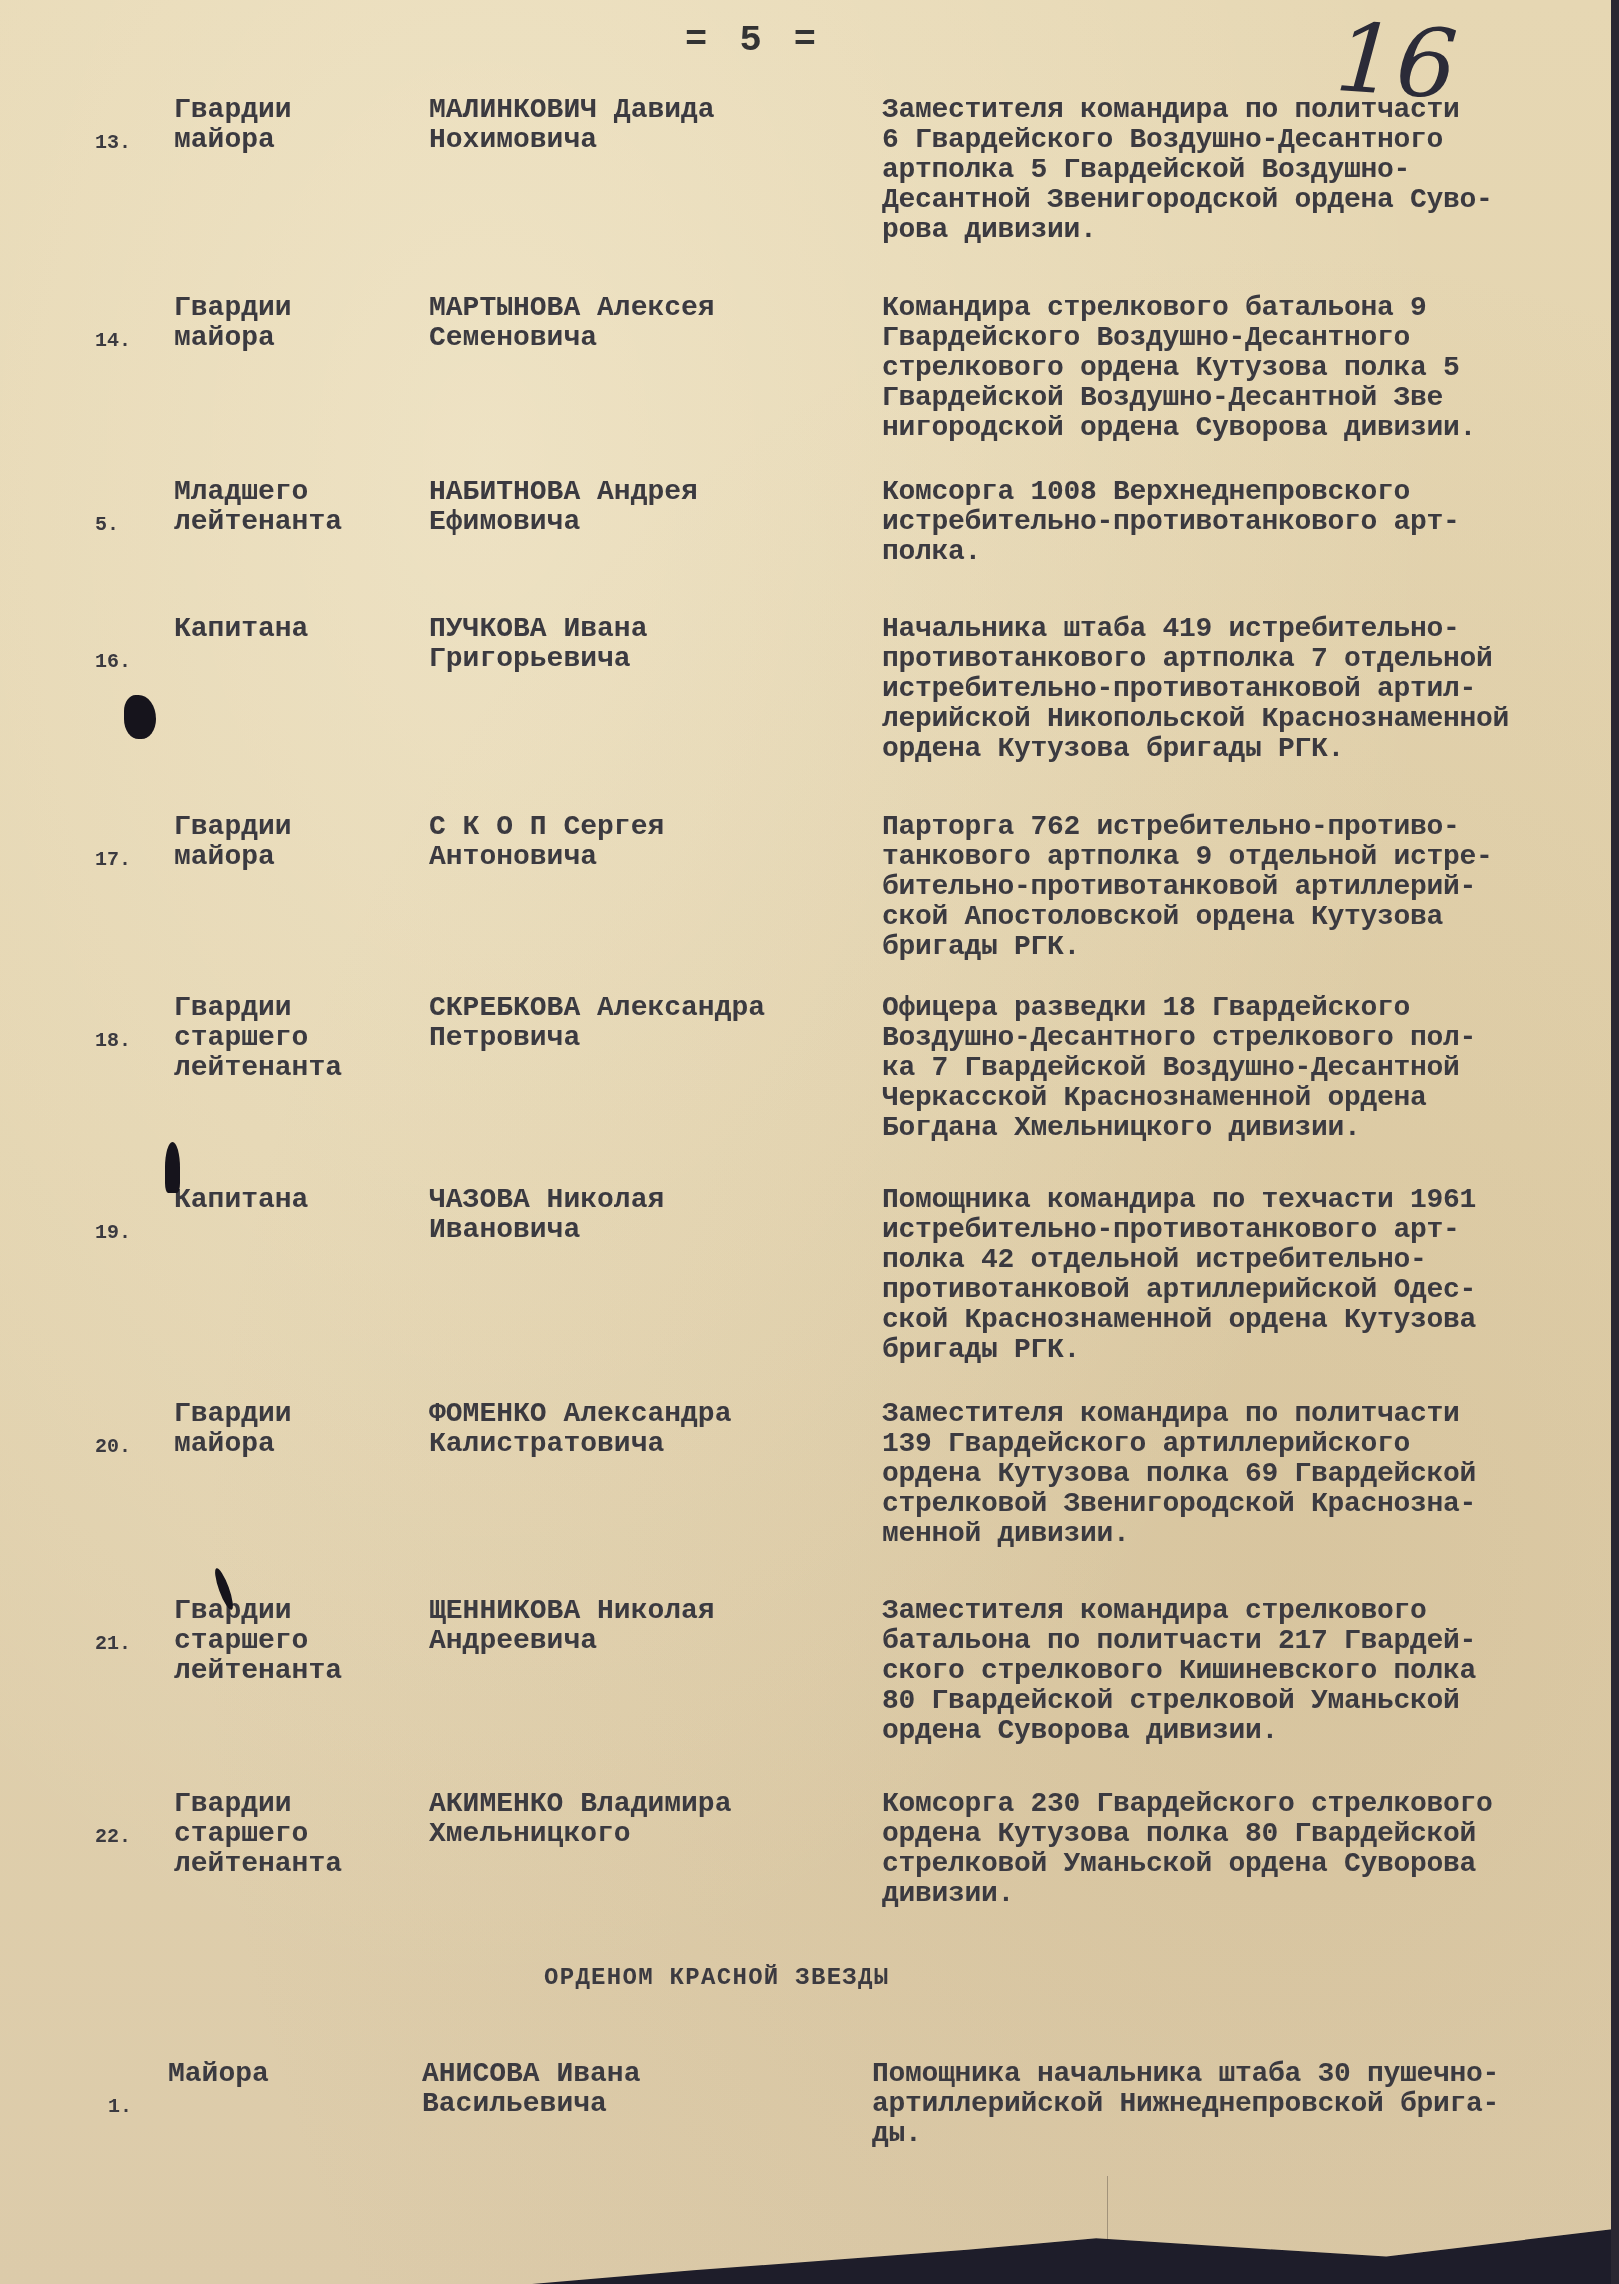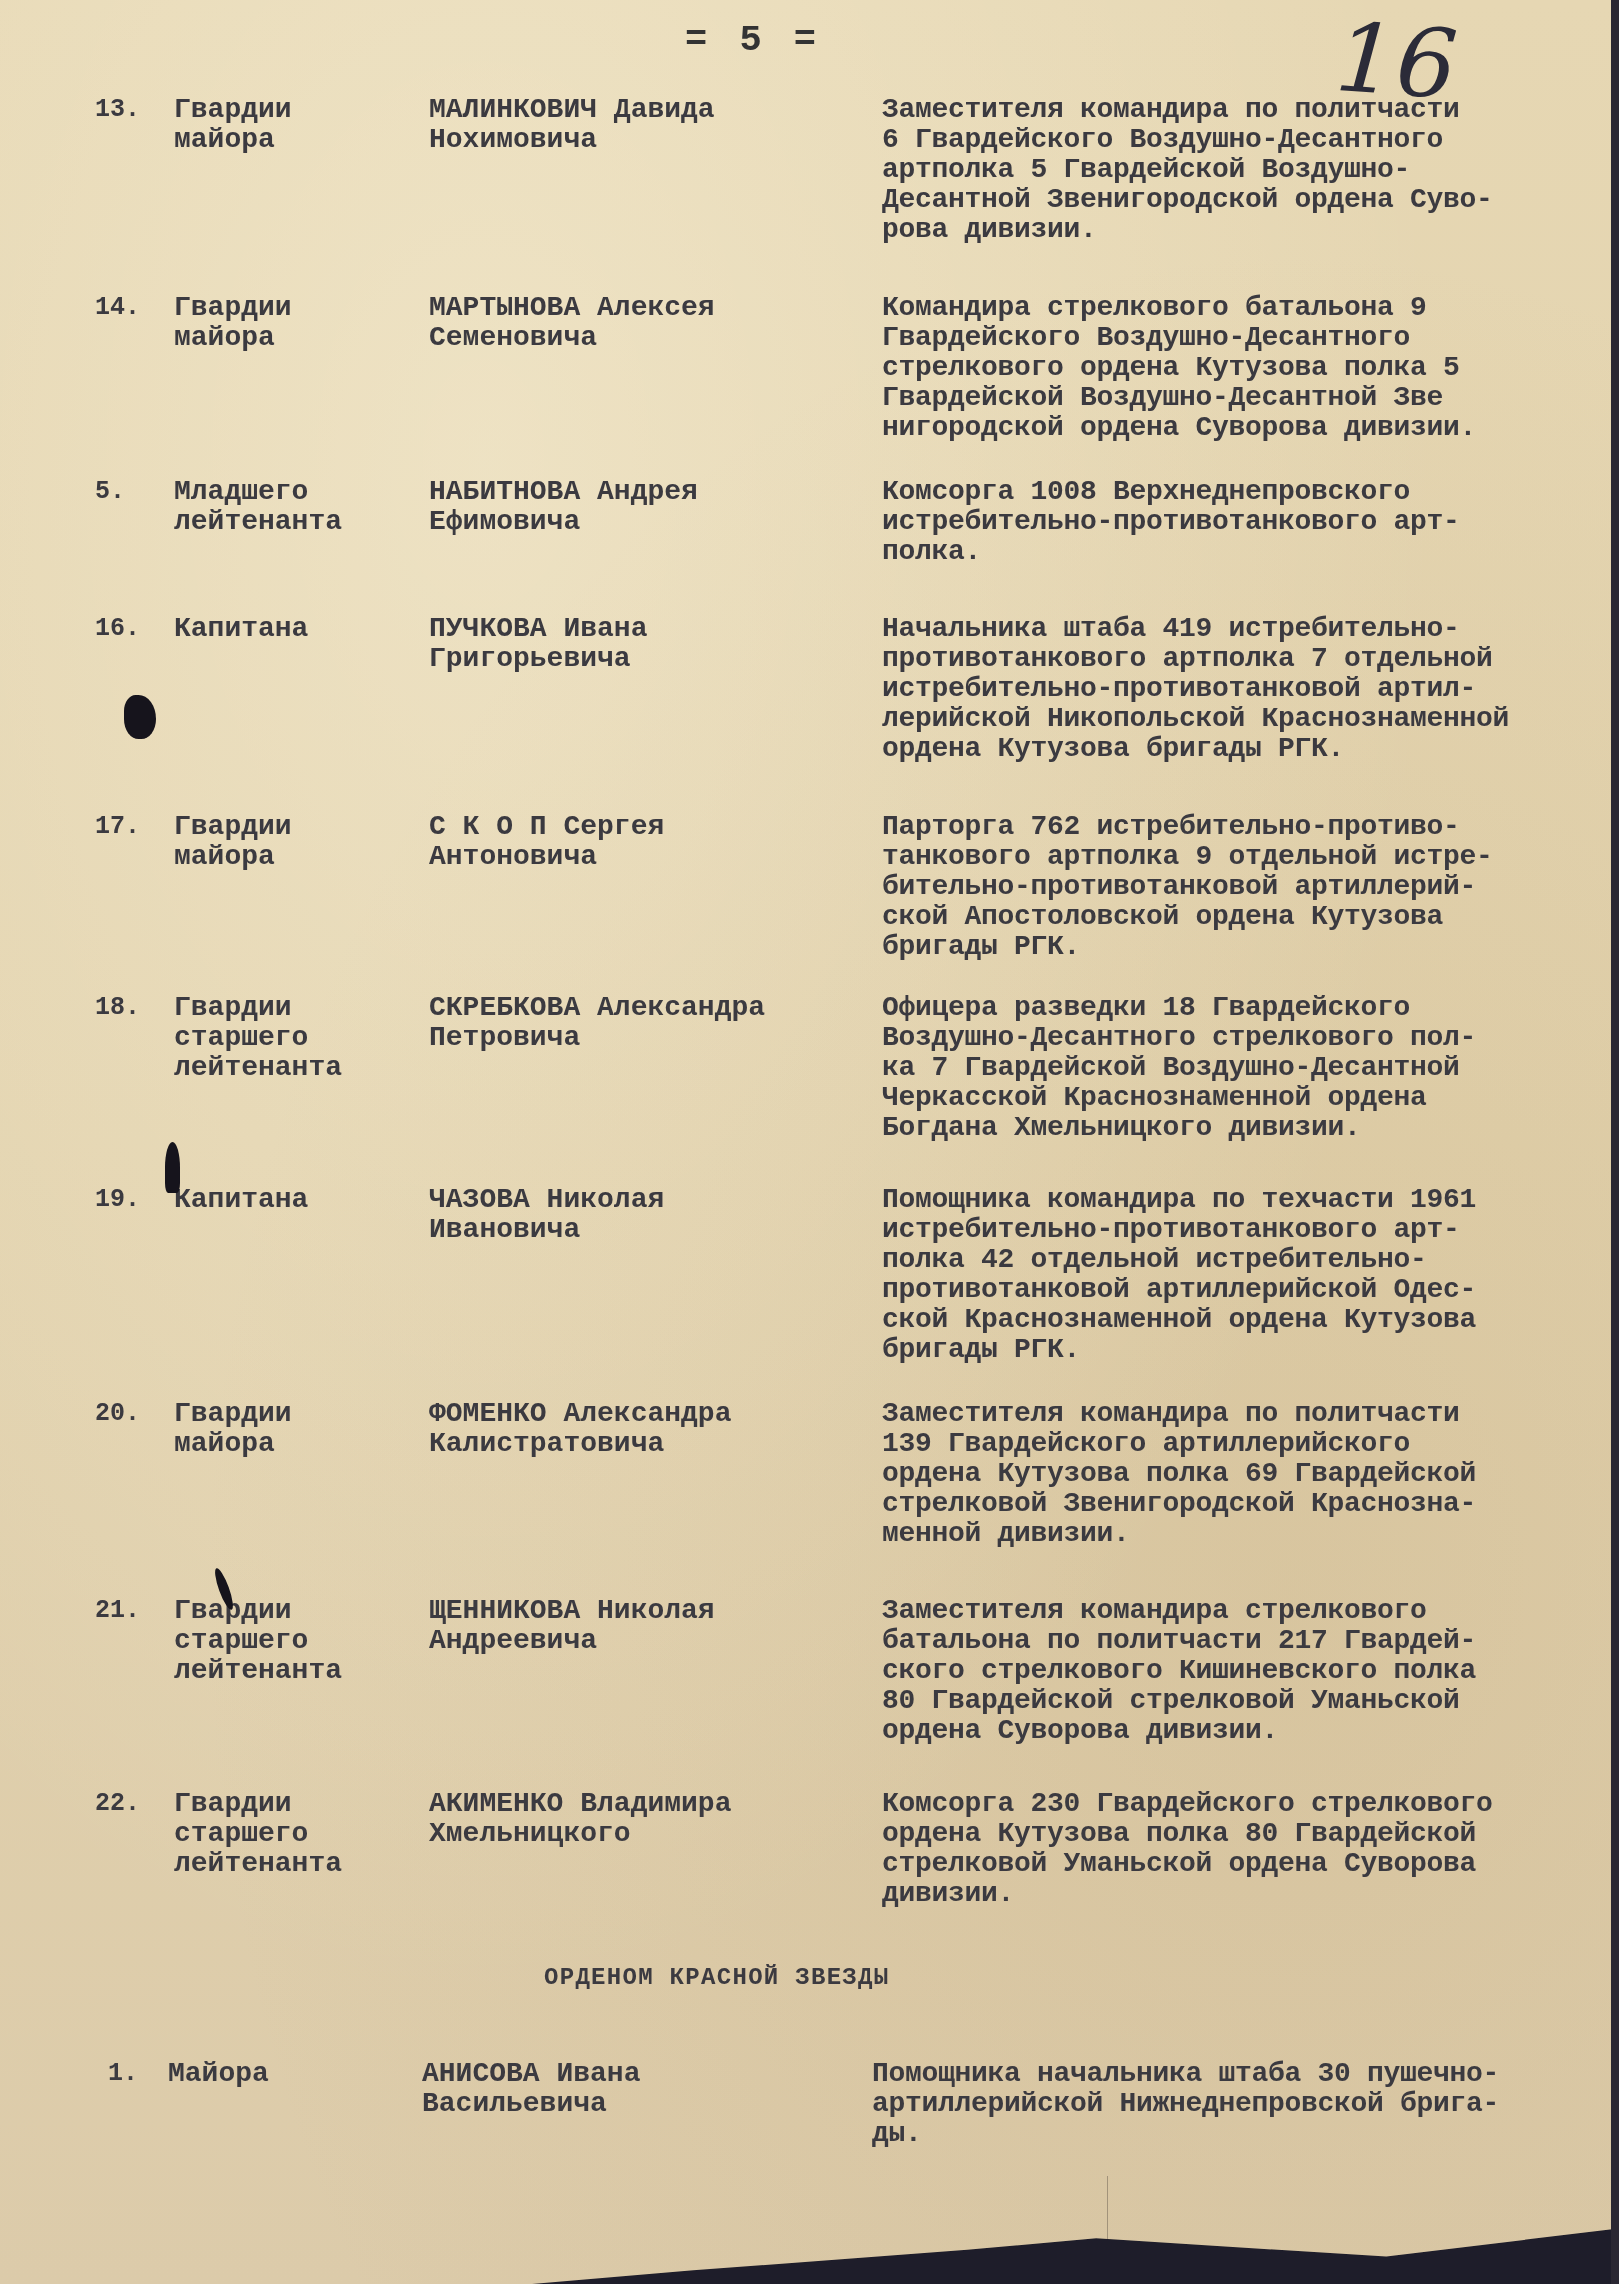--- a/index.html
+++ b/index.html
@@ -22,21 +22,21 @@
     .edge-right { position:absolute; right:0; top:0; width:7.6px; height:2284px; background:#2a2732; }
     .page-number {
       position: absolute; left: 685px; top: 19px; font-size: 37px; letter-spacing: 5px; color:#333;
     }
     .handwritten {
       position: absolute; left: 1336px; top: 6.3px; font-size: 95px;
       font-family: "DejaVu Serif", serif; font-weight: normal; font-style: italic; color: #2b2b38;
       transform: rotate(4deg);
     }
     .entry { position: absolute; left: 0; width: 1612px; }
-    .num { position: absolute; left: 95px; font-size: 25px; }
+    .num { position: absolute; left: 95px; font-size: 20px; margin-top: 36px; }
     .rank { position: absolute; left: 174px; font-size: 28px; line-height: 30px; white-space: pre-line; }
     .name { position: absolute; left: 429px; font-size: 28px; line-height: 30px; white-space: pre-line; }
     .desc { position: absolute; left: 882px; width: 730px; font-size: 28px; line-height: 30px; white-space: pre-line; letter-spacing: -0.3px; }
     .section-title {
       position: absolute; left: 520px; top: 1964px; font-size: 24px; letter-spacing: 1.3px; margin-left: 24px;
     }
     .stain { position:absolute; background:#16141c; border-radius: 40% 60% 50% 50%; }
     .fold-line { position:absolute; left:1107px; top:2176px; width:1.3px; height:108px; background:rgba(80,70,60,0.4); }
   </style>
 </head>

